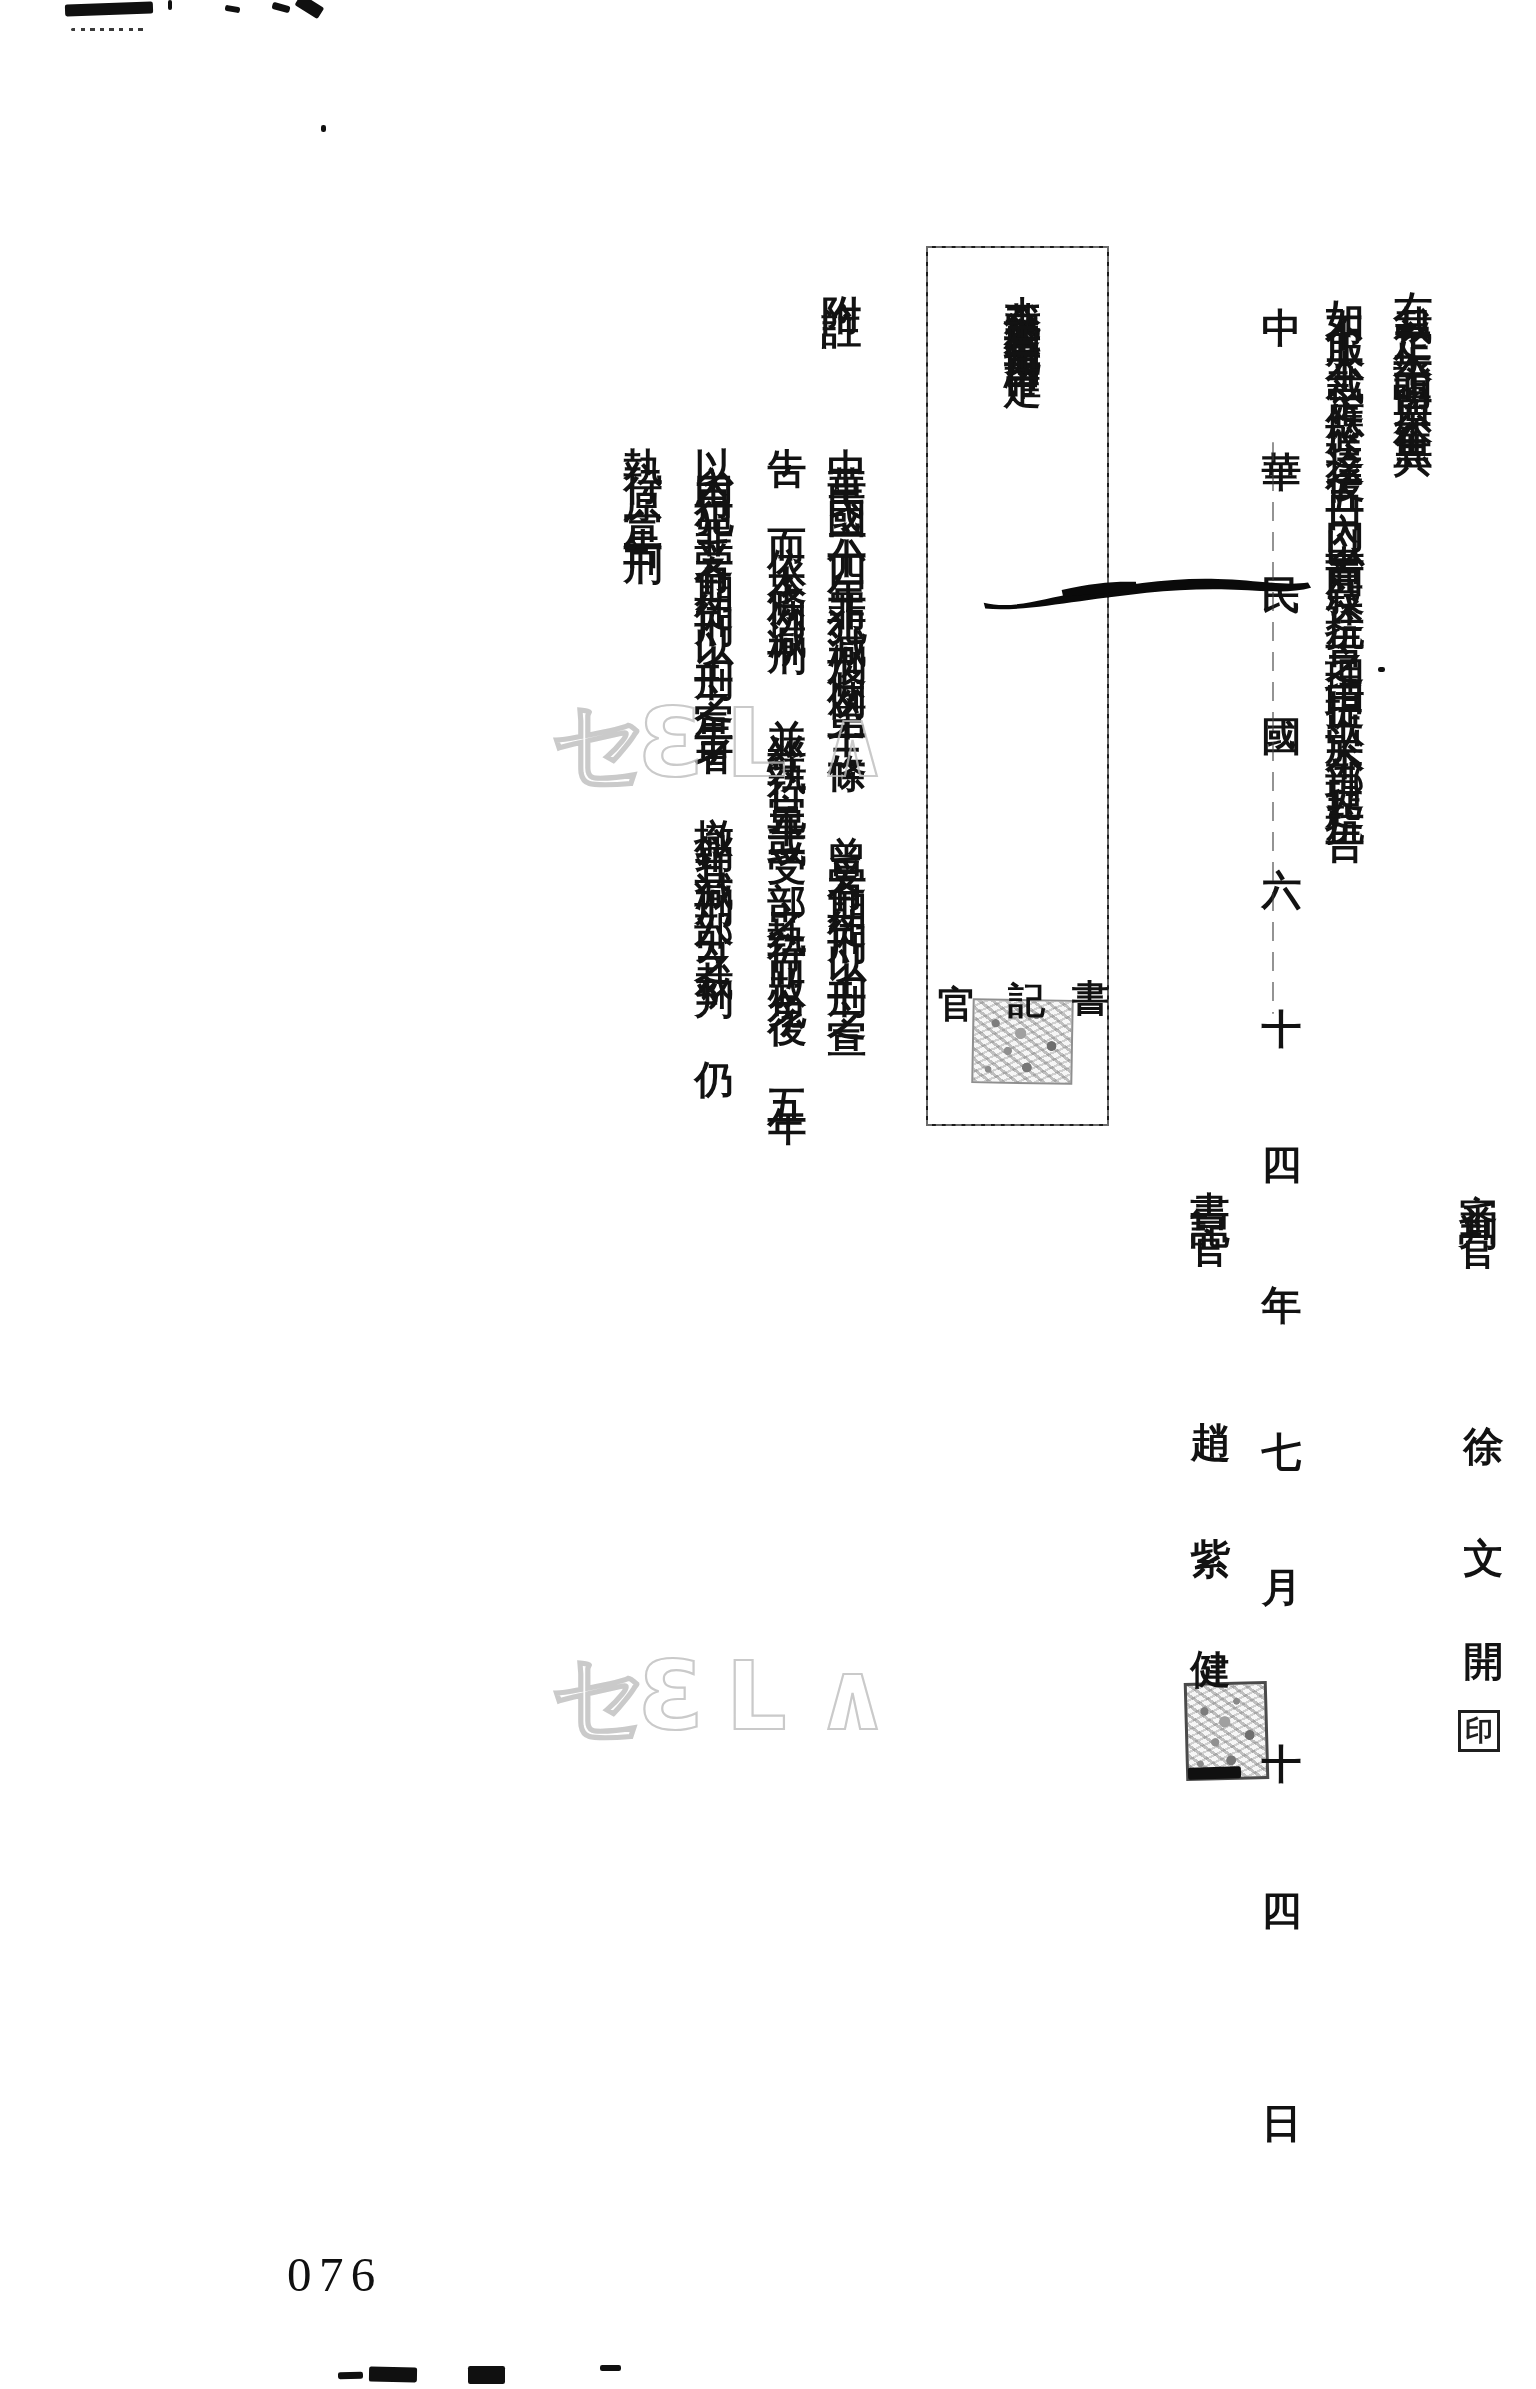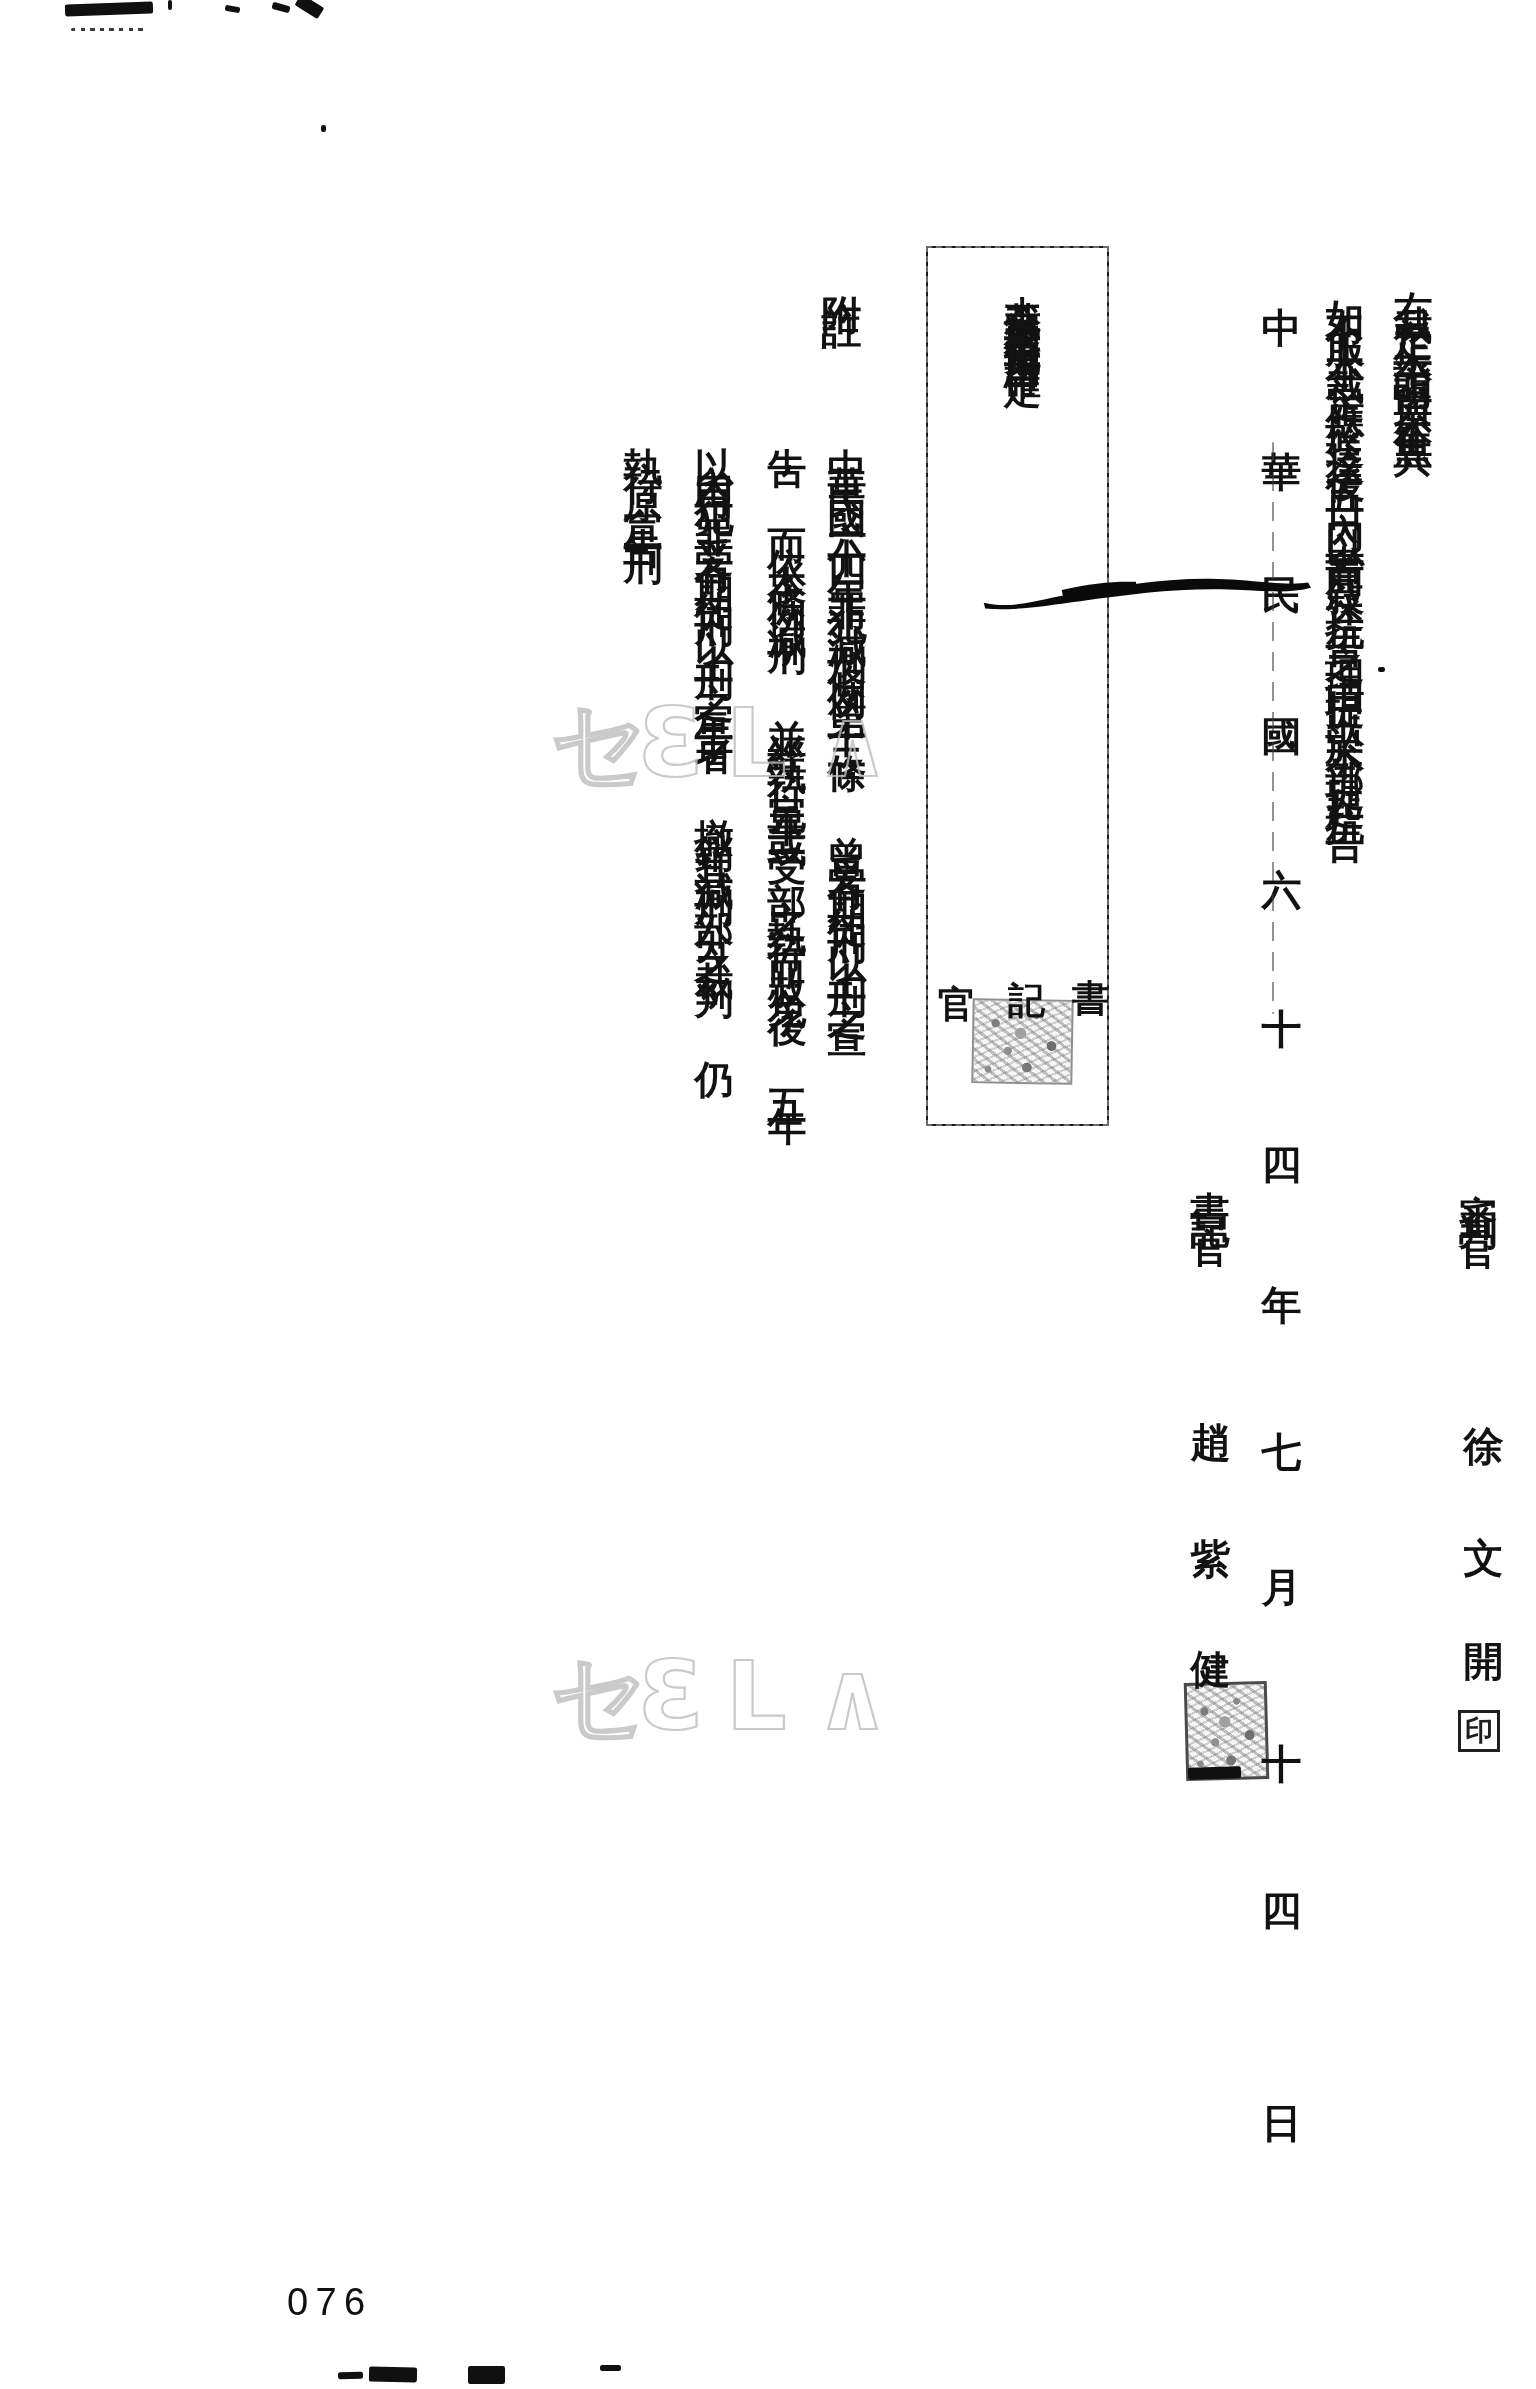--- a/index.html
+++ b/index.html
@@ -65,23 +65,22 @@
     color:transparent;
     -webkit-text-stroke:2.2px #bdbdbd;
     font-size:95px;font-weight:bold;
     font-family:"DejaVu Sans","Liberation Sans",sans-serif;
     opacity:.8;
     letter-spacing:0;
     line-height:1;
   }
   .page-number{
     position:absolute;left:287px;top:2246px;
-    font-size:38px;letter-spacing:7.4px;color:#101010;
-    font-family:Liberation Sans, sans-serif;
-    margin-top:35px;
+    font-size:49px;letter-spacing:7.4px;color:#101010;
+    font-family:Liberation Serif, serif;
   }
   .smear-svg{position:absolute;left:0;top:0;pointer-events:none;}
 </style>
 </head>
 <body>
 
 <div class="page">
 
   <div class="finality-box"></div>
 

